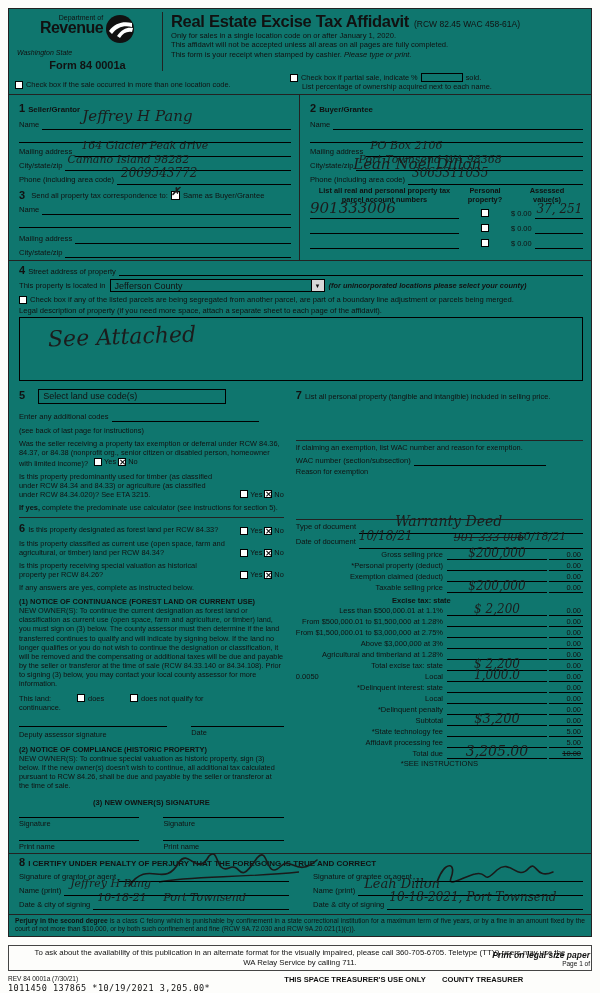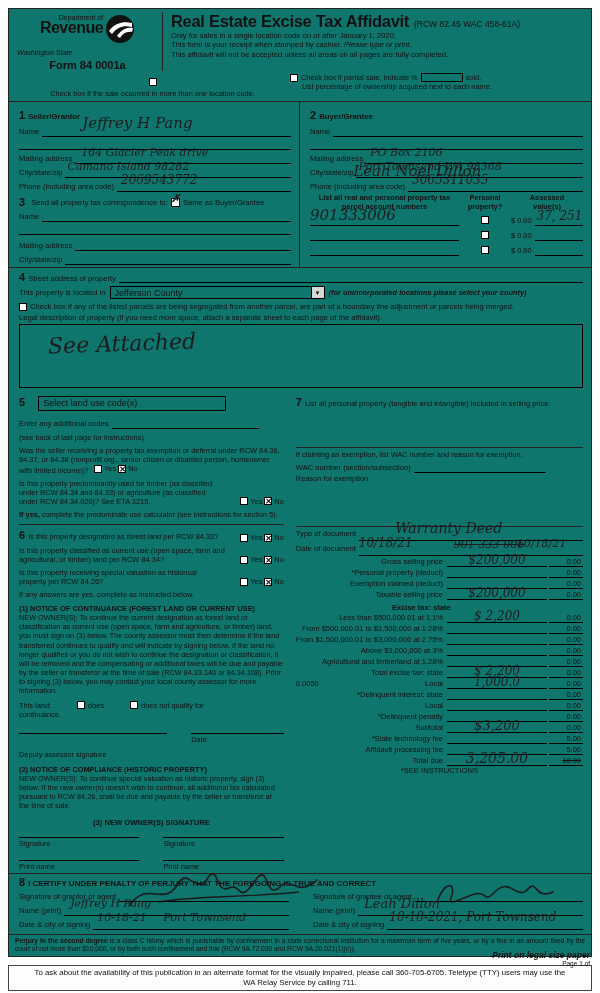--- a/index.html
+++ b/index.html
@@ -15,21 +15,21 @@
   .dept-of { font-size:7px; }
   .revenue { font-size:16px; font-weight:bold; letter-spacing:-0.5px; line-height:0.9; }
   .wa-state { font-size:7px; font-style:italic; margin-top:1px; }
   .form-no { font-size:11px; font-weight:bold; text-align:center; margin-top:3px; }
   .hdr-right { flex:1; padding:0 4px 0 8px; }
   .title-row { display:flex; align-items:baseline; gap:5px; }
   .title { font-size:16.5px; font-weight:bold; letter-spacing:-0.3px; }
   .title-rcw { font-size:8.5px; }
   .hdr-note { font-size:7.6px; line-height:1.25; }
   .hdr-checks { display:flex; padding:1px 6px 3px 6px; border-bottom:1.5px solid #222; font-size:7.4px; }
-  .hc-left { width:275px; display:flex; align-items:center; gap:3px; padding-top:5px;flex-direction:column;}
+  .hc-left { width:275px; display:flex; align-items:center; gap:3px; padding-top:5px;}
   .hc-right { flex:1; }
   .hc-row { display:flex; align-items:center; gap:3px; }
   .pct-box { display:inline-block; width:42px; height:9px; border:1px solid #000; }
   .hc-note { font-size:7.4px; margin-left:12px; }
 
   .cb { display:inline-block; width:8px; height:8px; border:1.2px solid #000; font-size:8px; line-height:7px; text-align:center; font-weight:bold; flex:none; background:#fff; }
   .cb.big { width:9px; height:9px; }
 
   
   .cols12 { display:flex; }
@@ -85,21 +85,21 @@
   .q .pad { padding-right:58px; display:block; }
   .bold { font-weight:bold; }
   .mleft-rule { border-top:1.5px solid #222; margin-top:5px; padding-top:2px; }
   .para { font-size:7.3px; line-height:1.24; margin-top:4px; }
   .landrow { display:flex; gap:26px; font-size:7.4px; margin-top:6px; }
   .landrow .opt { display:flex; align-items:center; gap:3px; }
   .sigpair { display:flex; gap:24px; margin-top:10px; font-size:7.4px; }
   .sigcol { flex:1; border-top:1px solid #000; padding-top:1px; }
   .n3title { text-align:center; font-weight:bold; font-size:7.6px; margin-top:8px; }
   .dep-row { display:flex; gap:24px; margin-top:14px; font-size:7.4px; }
-  .dep-a { flex:1.6; border-top:1px solid #000; padding-top:16px; }
+  .dep-a { flex:1.6; border-top:1px solid #000; padding-top:3px; }
   .dep-b { flex:1; border-top:1px solid #000; padding-top:1px; }
 
   
   .s7intro { font-size:7.5px; line-height:1.25; }
   .sp40 { height:34px; }
   .sp45 { height:40px; }
   .rule { border-top:1px solid #222; margin:3px 0 2px 0; }
   .docrow { display:flex; align-items:flex-start; font-size:7.6px; }
   .mrow { display:flex; align-items:flex-end; font-size:7.5px; margin-top:1px; }
   .mlabel { flex:1; text-align:right; white-space:nowrap; padding-bottom:1px; }
@@ -157,22 +157,22 @@
         </div>
         <div class="wa-state">Washington State</div>
         <div class="form-no">Form 84 0001a</div>
       </div>
       <div class="hdr-right">
         <div class="title-row">
           <span class="title">Real Estate Excise Tax Affidavit</span>
           <span class="title-rcw">(RCW 82.45 WAC 458-61A)</span>
         </div>
         <div class="hdr-note">Only for sales in a single location code on or after January 1, 2020.</div>
+        <div class="hdr-note">This affidavit will not be accepted unless all areas on all pages are fully completed.</div>
         <div class="hdr-note"><span>This form is your receipt when stamped by cashier. </span><i>Please type or print.</i></div>
-        <div class="hdr-note">This affidavit will not be accepted unless all areas on all pages are fully completed.</div>
       </div>
     </div>
     <div class="hdr-checks">
       <div class="hc-left">
         <span class="cb"></span>
         <span>Check box if the sale occurred in more than one location code.</span>
       </div>
       <div class="hc-right">
         <div class="hc-row">
           <span class="cb"></span>

